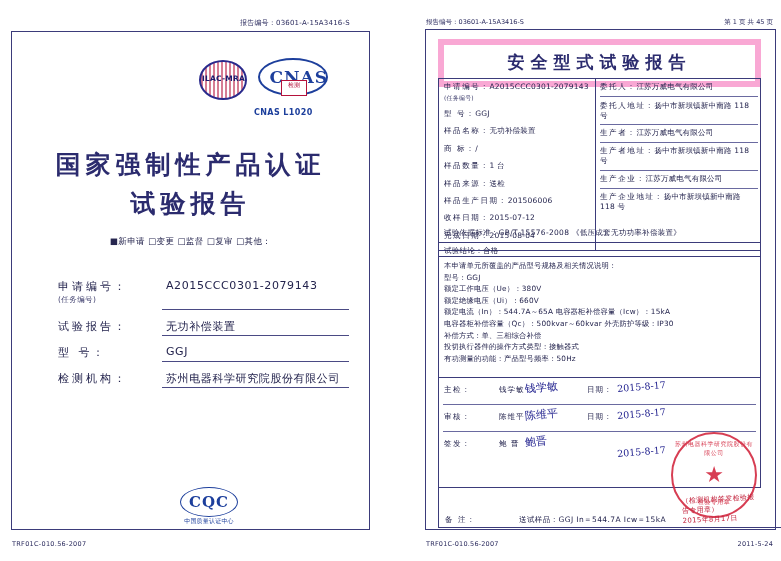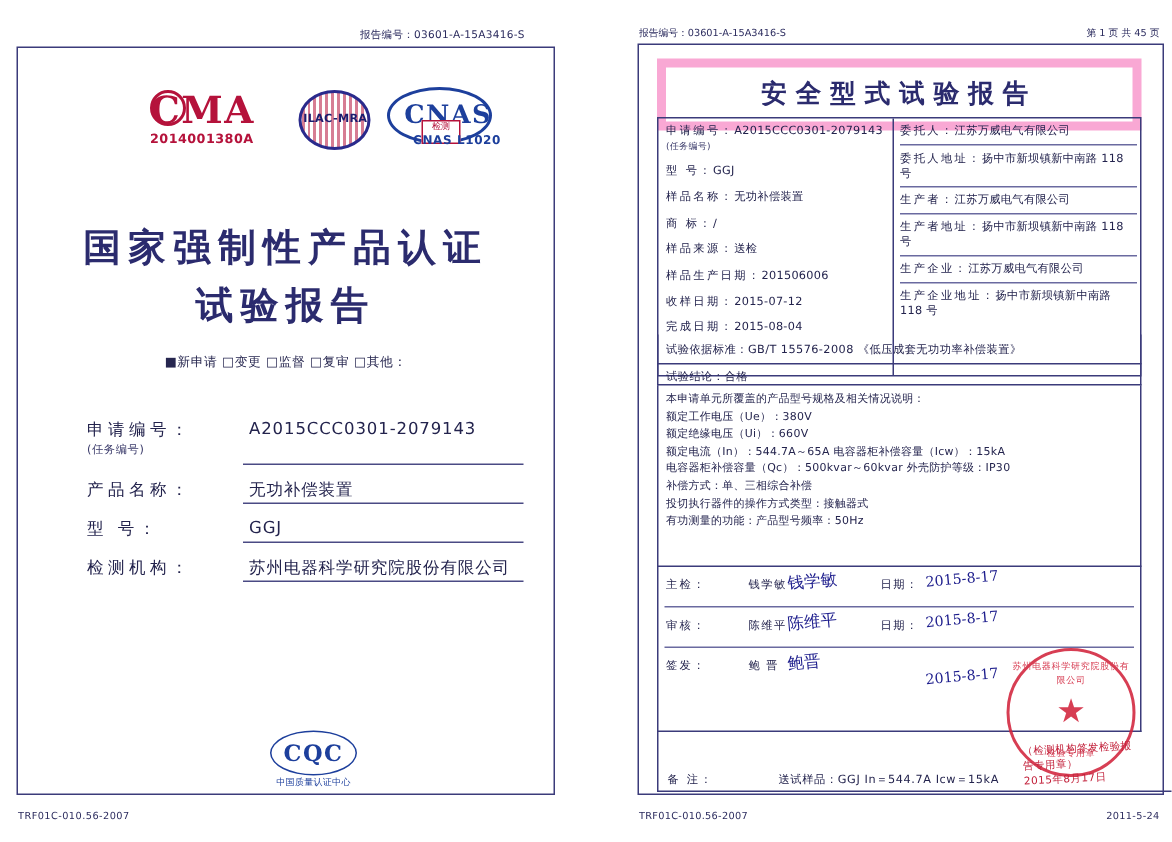--- a/index.html
+++ b/index.html
@@ -136,23 +136,23 @@
     background: #fff;
     font-size: 6px;
     color: #b5123b;
     text-align: center;
     line-height: 7.6px;
     box-sizing: border-box;
     padding-top: 0.4px;
   }
   .cnas-sub {
     position: absolute;
-    left: 0; top: 31px;
+    left: 0; top: 50px;
     width: 80px;
-    text-align: right;
+    text-align: left;
     font-size: 8px;
     font-weight: bold;
     color: #1d3f9c;
     letter-spacing: 0.4px;
   }
 
   .lp-title1, .lp-title2 {
     position: absolute;
     left: 0; right: 0;
     text-align: center;
@@ -484,25 +484,20 @@
 
 <div class="page left-page">
 
   <div class="lp-header">报告编号：03601-A-15A3416-S</div>
 
   <div class="lp-frame">
     <div class="lp-inner">
 
       <div class="logos">
 
-        <div class="cma-logo">
-          <div class="cma-circle"></div>
-          <div class="cma-text">CMA</div>
-          <div class="cma-num">2014001380A</div>
-        </div>
 
         <div class="ilac-logo">
           <div class="ilac-ring"></div>
           <div class="ilac-label">ILAC-MRA</div>
         </div>
 
         <div class="cnas-logo">
           <div class="cnas-ell"></div>
           <div class="cnas-word">CNAS</div>
           <div class="cnas-badge">检测</div>
@@ -519,21 +514,21 @@
       <div class="lp-fields">
 
         <div class="fld tall">
           <span class="lbl">申请编号：</span>
           <span class="sub-note">(任务编号)</span>
           <span class="val">A2015CCC0301-2079143</span>
           <span class="uline"></span>
         </div>
 
         <div class="fld">
-          <span class="lbl">产品名称：</span>
+          <span class="lbl">试验报告：</span>
           <span class="val">无功补偿装置</span>
           <span class="uline"></span>
         </div>
 
         <div class="fld">
           <span class="lbl">型    号：</span>
           <span class="val">GGJ</span>
           <span class="uline"></span>
         </div>
 
@@ -579,20 +574,23 @@
         <div class="irow">
           <span class="k">型   号：</span><span class="v">GGJ</span>
         </div>
         <div class="irow">
           <span class="k">样品名称：</span><span class="v">无功补偿装置</span>
         </div>
         <div class="irow">
           <span class="k">商   标：</span><span class="v">/</span>
         </div>
         <div class="irow">
+          <span class="k">样品数量：</span><span class="v">1 台</span>
+        </div>
+        <div class="irow">
           <span class="k">样品来源：</span><span class="v">送检</span>
         </div>
         <div class="irow">
           <span class="k">样品生产日期：</span><span class="v">201506006</span>
         </div>
         <div class="irow">
           <span class="k">收样日期：</span><span class="v">2015-07-12</span>
         </div>
         <div class="irow">
           <span class="k">完成日期：</span><span class="v">2015-08-04</span>
@@ -619,20 +617,21 @@
           <span class="k">生产企业地址：</span><span class="v">扬中市新坝镇新中南路 118 号</span>
         </div>
       </div>
     </div>
 
     <div class="std-box">试验依据标准：GB/T 15576-2008 《低压成套无功功率补偿装置》</div>
     <div class="conc-box">试验结论：合格</div>
 
     <div class="spec-box">
       <span class="ln">本申请单元所覆盖的产品型号规格及相关情况说明：</span>
+      <span class="ln">型号：GGJ</span>
       <span class="ln">额定工作电压（Ue）：380V</span>
       <span class="ln">额定绝缘电压（Ui）：660V</span>
       <span class="ln">额定电流（In）：544.7A～65A        电容器柜补偿容量（Icw）：15kA</span>
       <span class="ln">电容器柜补偿容量（Qc）：500kvar～60kvar      外壳防护等级：IP30</span>
       <span class="ln">补偿方式：单、三相综合补偿</span>
       <span class="ln">投切执行器件的操作方式类型：接触器式</span>
       <span class="ln">有功测量的功能：产品型号频率：50Hz</span>
     </div>
 
     <div class="sig-box">

